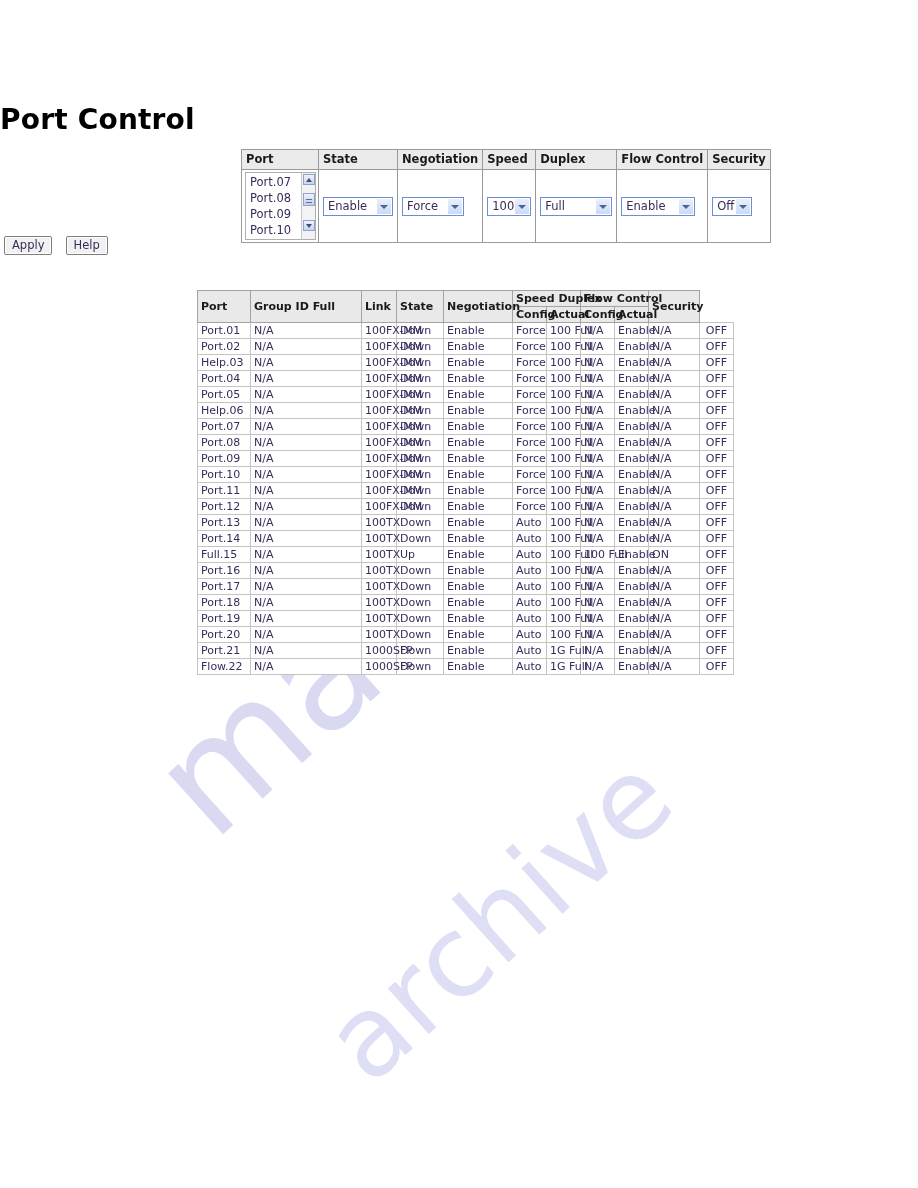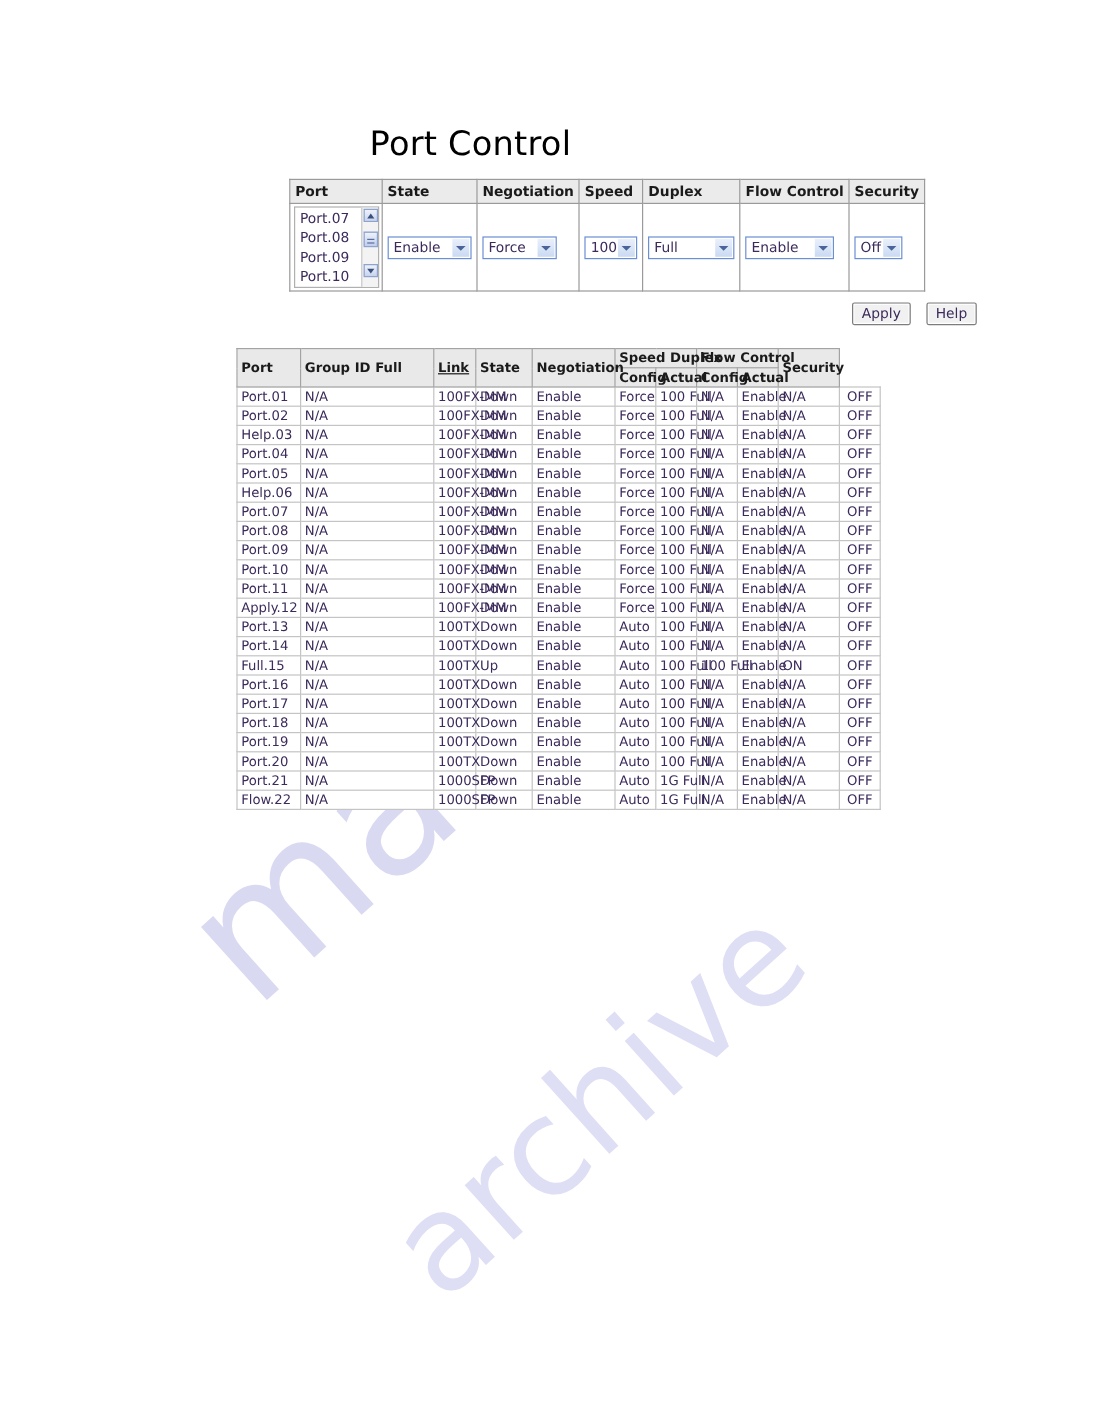--- a/index.html
+++ b/index.html
@@ -44,23 +44,22 @@
     transform: rotate(-42deg);
     transform-origin: 0 0;
     color: #dedef5;
   }
 
   
   #page-title {
     position: absolute;
     left: 0; top: 103px;
     width: 784px;
-    text-align: center;
     font-size: 28px;
-    font-weight: normal;
+    font-weight: bold;
     color: #000000;
     letter-spacing: 0.2px;
     z-index: 2;
   }
 
   
   #config-table {
     position: absolute;
     left: 241px;
     top: 149px;
@@ -200,23 +199,23 @@
   .sel-nego    { width: 62px; }
   .sel-speed   { width: 44px; }
   .sel-duplex  { width: 72px; }
   .sel-flow    { width: 74px; }
   .sel-secu    { width: 40px; }
 
   
   #button-row {
     position: absolute;
     left: 0;
-    top: 250px;
+    top: 234px;
     width: 818px;
-    text-align: right;
+    text-align: left;
     z-index: 2;
   }
   .btn {
     display: inline-block;
     font-size: 11.5px;
     color: #3b2a5a;
     background: #f1f1f1;
     border: 1px solid #7d7d7d;
     border-radius: 2px;
     padding: 1px 7px 2px 7px;
@@ -256,21 +255,21 @@
     line-height: 15px;
     white-space: nowrap;
     background: #ffffff;
   }
   #status-table td.c-left   { text-align: left; }
   #status-table td.c-right  { text-align: right; }
   #status-table td.c-center { text-align: center; }
 
   .col-port    { width: 46px; }
   .col-group   { width: 104px; }
-  .col-link    { width: 28px; text-decoration: underline; }
+  .col-link    { width: 28px; }
   .col-state   { width: 40px; }
   .col-nego    { width: 62px; }
   .col-sconf   { width: 48px; }
   .col-sact    { width: 56px; }
   .col-fconf   { width: 40px; }
   .col-fact    { width: 36px; }
   .col-secu    { width: 44px; }
 </style>
 </head>
 <body>
@@ -522,21 +521,21 @@
         <td class="c-left">Down</td>
         <td class="c-left">Enable</td>
         <td class="c-left">Force</td>
         <td class="c-right">100 Full</td>
         <td class="c-left">N/A</td>
         <td class="c-left">Enable</td>
         <td class="c-left">N/A</td>
         <td class="c-center">OFF</td>
       </tr>
       <tr>
-        <td class="c-left">Apply.12</td>
+        <td class="c-left">Port.12</td>
         <td class="c-left">N/A</td>
         <td class="c-right">100FX-MM</td>
         <td class="c-left">Down</td>
         <td class="c-left">Enable</td>
         <td class="c-left">Force</td>
         <td class="c-right">100 Full</td>
         <td class="c-left">N/A</td>
         <td class="c-left">Enable</td>
         <td class="c-left">N/A</td>
         <td class="c-center">OFF</td>

